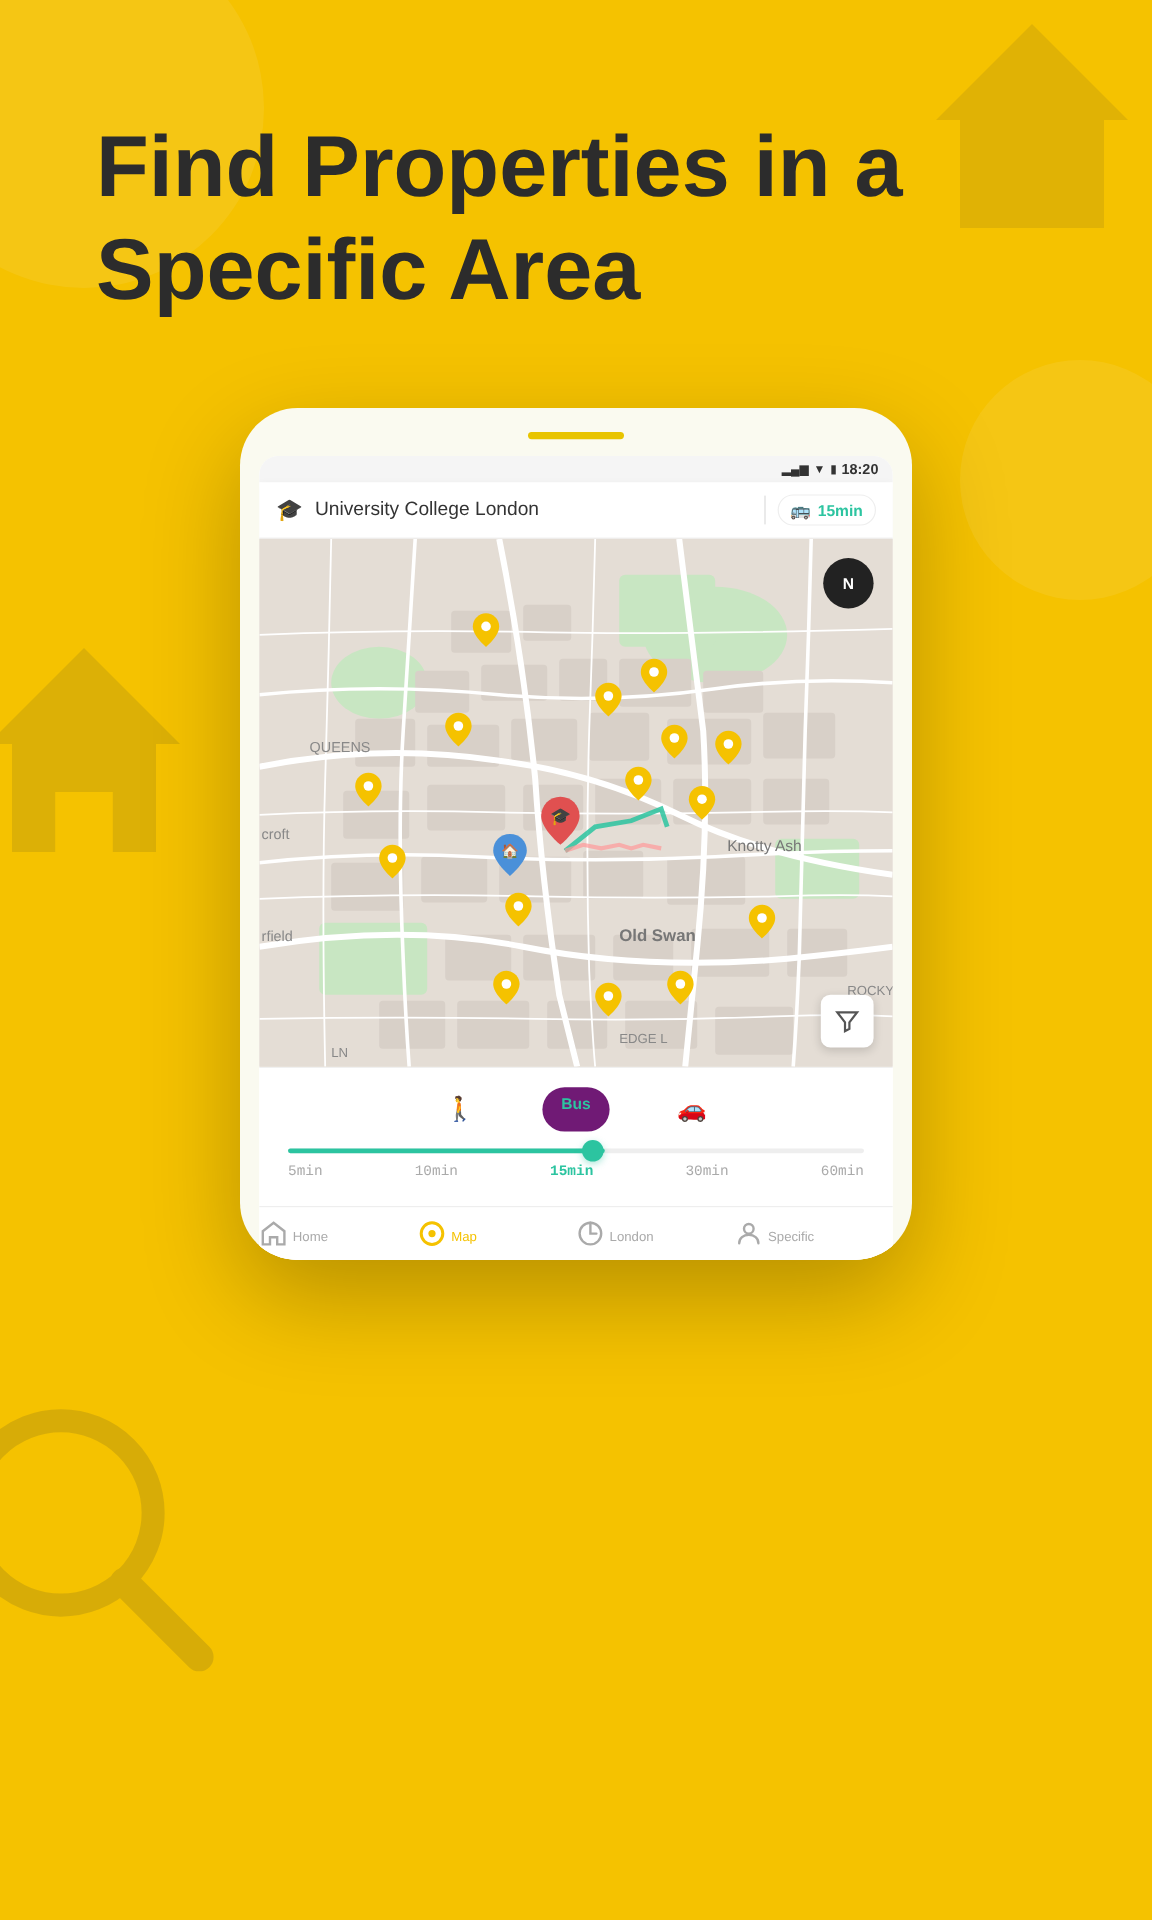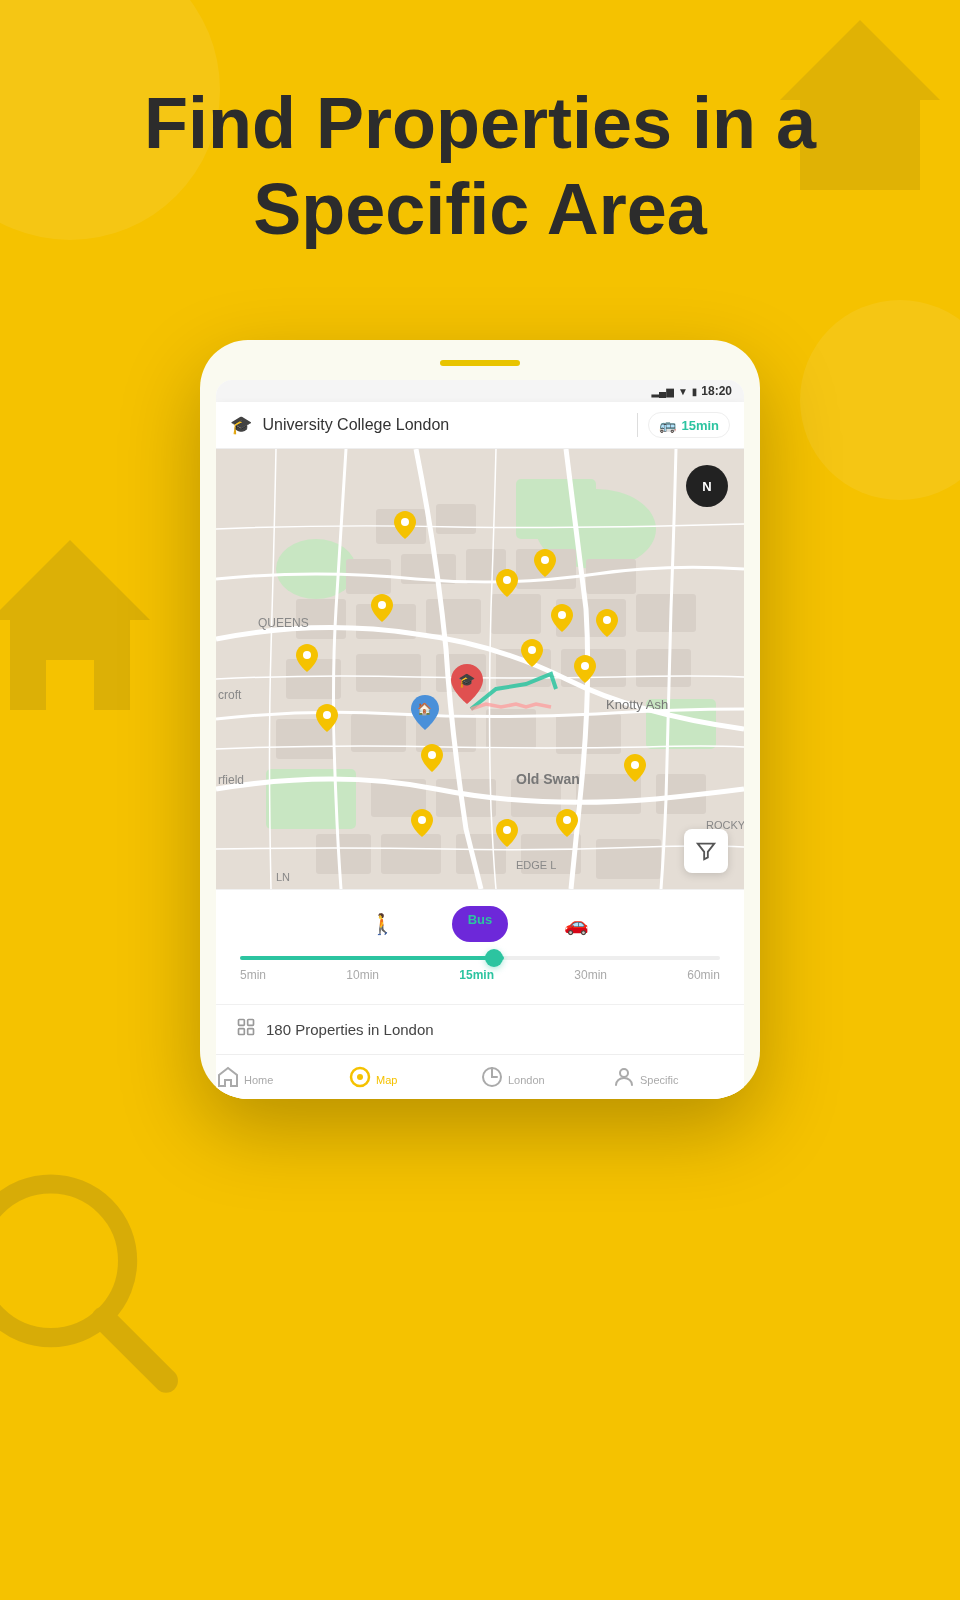--- a/index.html
+++ b/index.html
@@ -17,23 +17,23 @@
       position: absolute;
       border-radius: 50%;
       background: rgba(255,255,255,0.08);
     }
     .bg-circle-1 { width: 300px; height: 300px; top: -60px; left: -80px; }
     .bg-circle-2 { width: 200px; height: 200px; top: 300px; right: -40px; }
 
     
     .headline-section {
       position: absolute;
-      top: 80px;
+      top: 96px;
       left: 0; right: 0;
-      text-align: center;
+      text-align: left;
       padding: 0 80px;
     }
     .headline-title {
       font-size: 72px;
       font-weight: 800;
       color: #2C2C2C;
       line-height: 1.2;
     }
 
     
@@ -180,31 +180,32 @@
       flex-direction: column;
       align-items: center;
       gap: 3px;
       cursor: pointer;
       padding: 6px 16px;
       border-radius: 20px;
       font-size: 13px;
       font-weight: 600;
     }
     .transport-tab.active {
-      background: #6d28d9;
+      background: #701a75;
       color: #2CC4A0;
     }
     .transport-tab.inactive {
       color: #999;
     }
 
     
     .slider-container {
       padding: 0 4px;
       margin-bottom: 10px;
+      font-family: Liberation Mono, monospace;
     }
     .slider-track {
       width: 100%;
       height: 4px;
       background: #eee;
       border-radius: 2px;
       position: relative;
       margin-bottom: 8px;
     }
     .slider-fill {
@@ -530,31 +531,20 @@
           <div class="slider-labels">
             <span>5min</span>
             <span>10min</span>
             <span class="active-label">15min</span>
             <span>30min</span>
             <span>60min</span>
           </div>
         </div>
       </div>
 
-      <div class="properties-bar">
-        <span class="grid-icon">
-          <svg width="20" height="20" viewBox="0 0 24 24" fill="none">
-            <rect x="3" y="3" width="7" height="7" rx="1" stroke="#999" stroke-width="2"></rect>
-            <rect x="14" y="3" width="7" height="7" rx="1" stroke="#999" stroke-width="2"></rect>
-            <rect x="3" y="14" width="7" height="7" rx="1" stroke="#999" stroke-width="2"></rect>
-            <rect x="14" y="14" width="7" height="7" rx="1" stroke="#999" stroke-width="2"></rect>
-          </svg>
-        </span>
-        <span class="properties-count">180 Properties in London</span>
-      </div>
 
       <div class="bottom-nav">
         <div class="nav-item">
           <span class="nav-icon">
             <svg width="24" height="24" viewBox="0 0 24 24" fill="none">
               <path d="M3,10 L12,3 L21,10 L21,21 L15,21 L15,15 L9,15 L9,21 L3,21 Z" stroke="#aaa" stroke-width="2" fill="none"></path>
             </svg>
           </span>
           <span class="nav-label">Home</span>
         </div>

